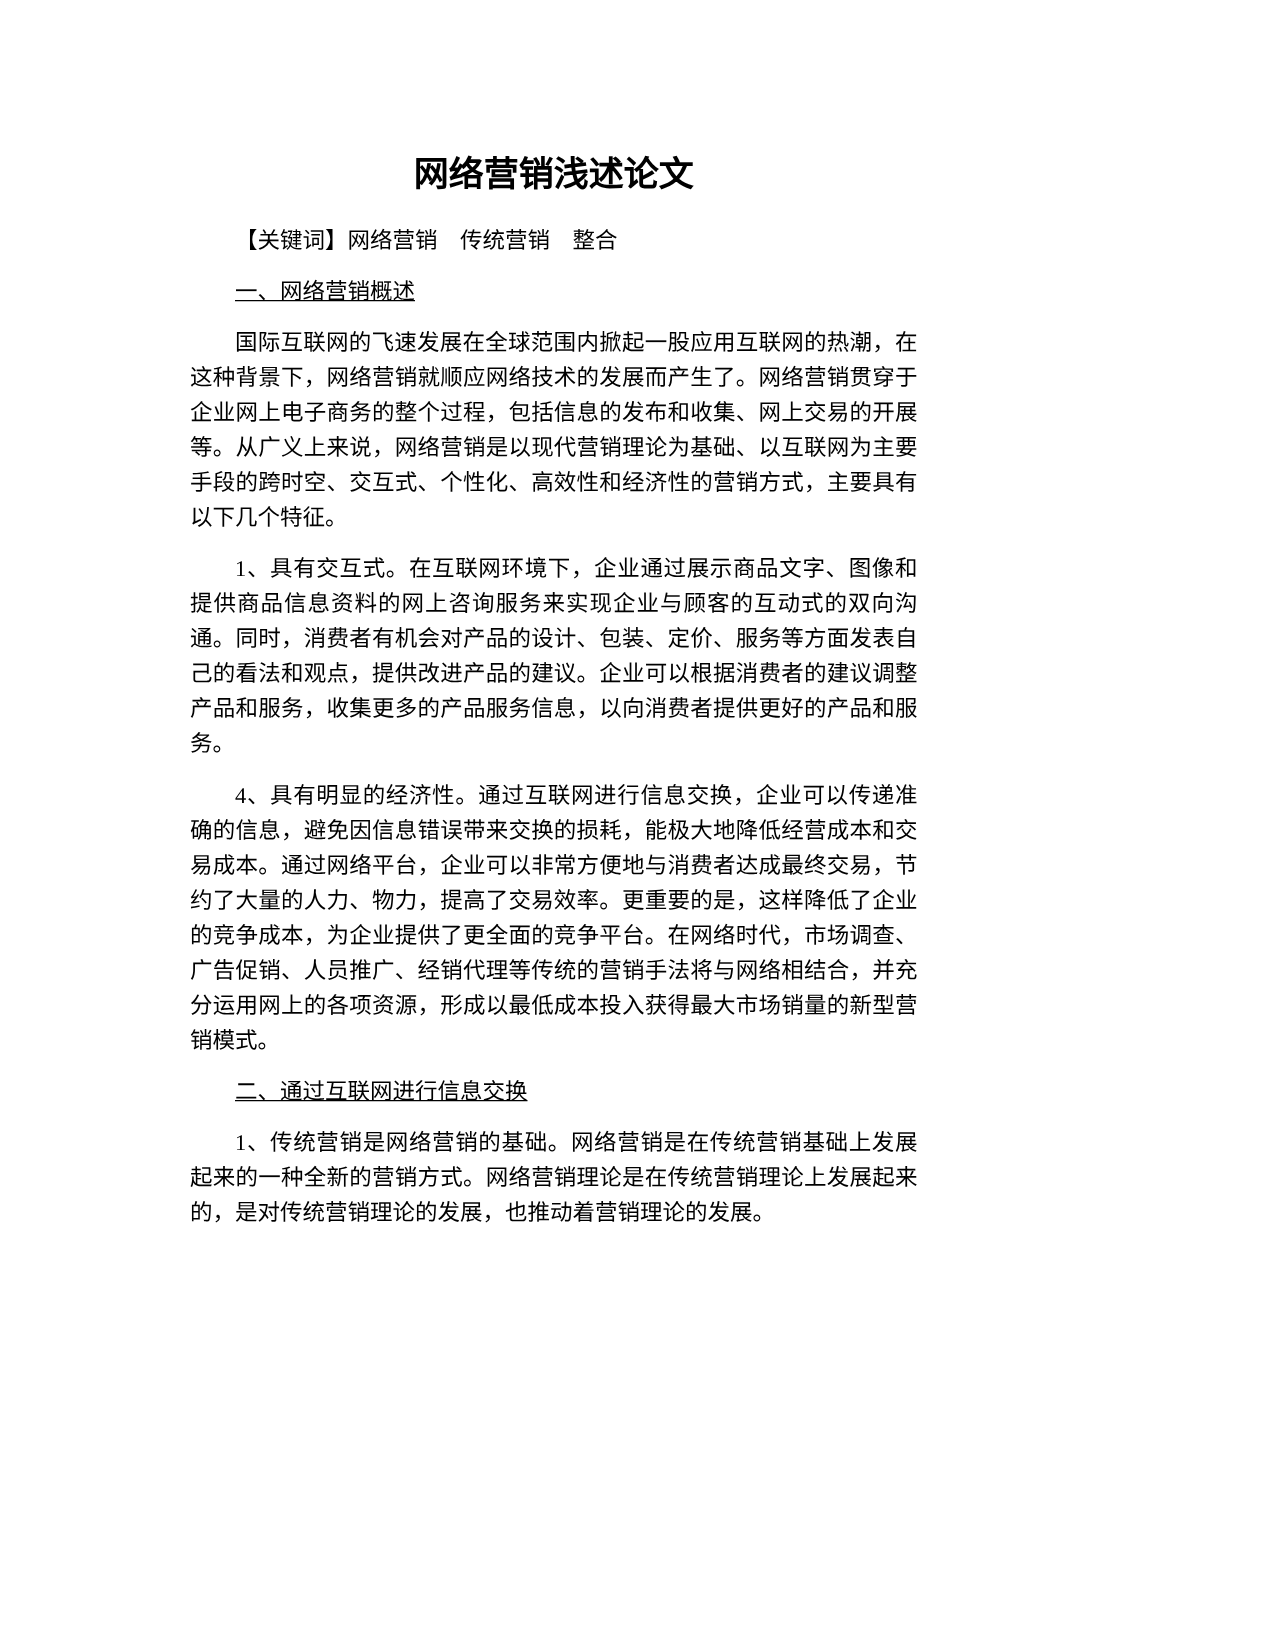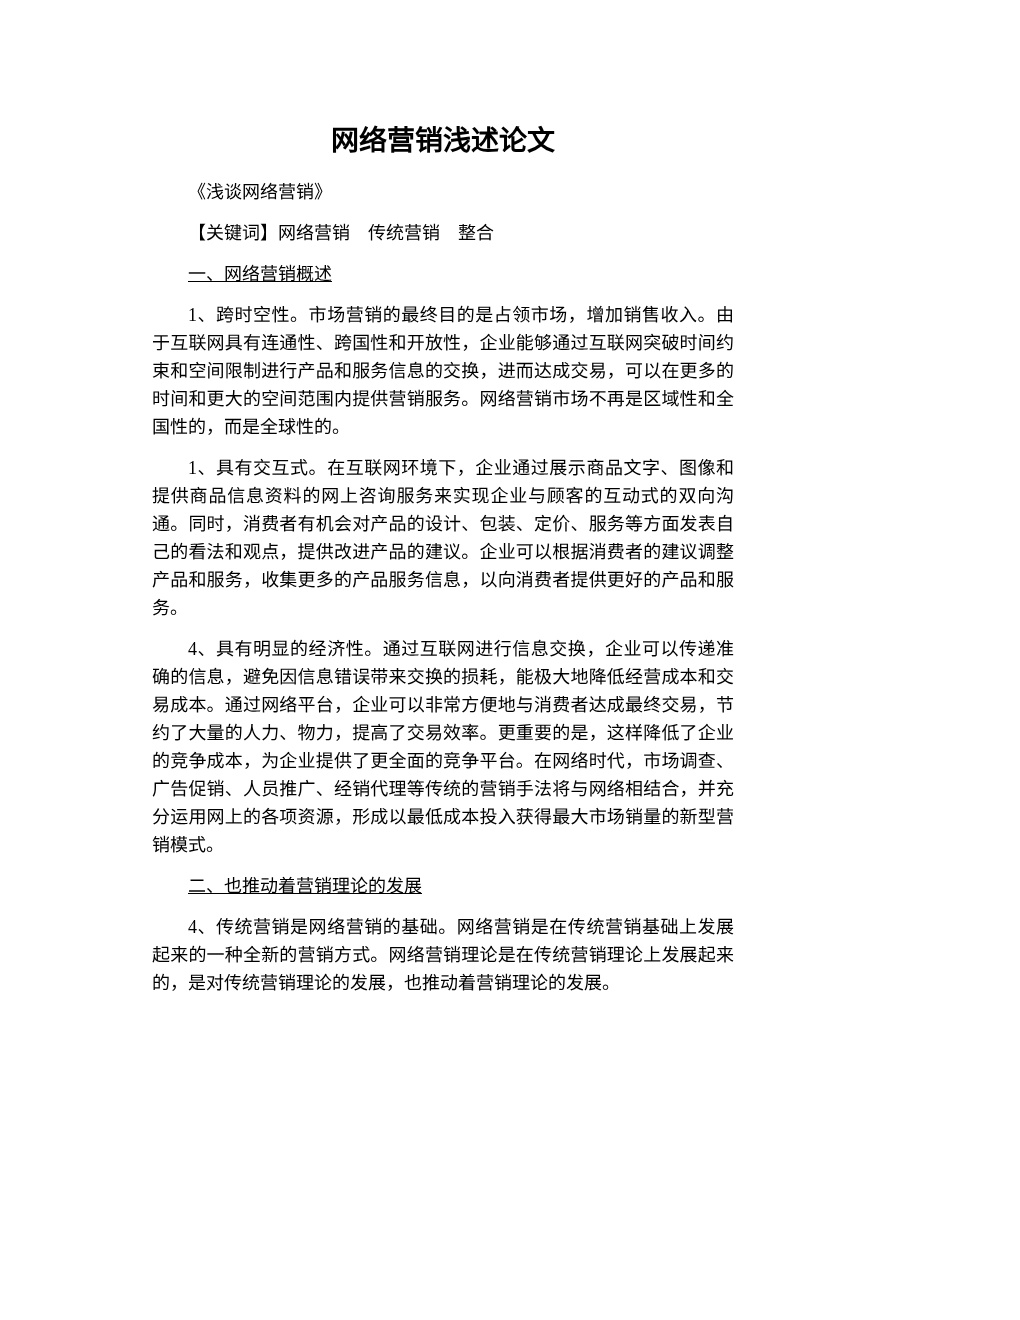--- a/index.html
+++ b/index.html
@@ -41,31 +41,30 @@
     text-decoration: underline;
   }
 </style>
 </head>
 <body>
 
 <div class="page">
 
   <h1 class="doc-title">网络营销浅述论文</h1>
 
-  <p class="para">《浅谈网络营销》</p>
 
 
   <p class="para">【关键词】网络营销　传统营销　整合</p>
 
   <p class="para heading">一、网络营销概述</p>
 
+  <p class="para">国际互联网的飞速发展在全球范围内掀起一股应用互联网的热潮，在这种背景下，网络营销就顺应网络技术的发展而产生了。网络营销贯穿于企业网上电子商务的整个过程，包括信息的发布和收集、网上交易的开展等。从广义上来说，网络营销是以现代营销理论为基础、以互联网为主要手段的跨时空、交互式、个性化、高效性和经济性的营销方式，主要具有以下几个特征。</p>
 
-  <p class="para">1、跨时空性。市场营销的最终目的是占领市场，增加销售收入。由于互联网具有连通性、跨国性和开放性，企业能够通过互联网突破时间约束和空间限制进行产品和服务信息的交换，进而达成交易，可以在更多的时间和更大的空间范围内提供营销服务。网络营销市场不再是区域性和全国性的，而是全球性的。</p>
 
   <p class="para">1、具有交互式。在互联网环境下，企业通过展示商品文字、图像和提供商品信息资料的网上咨询服务来实现企业与顾客的互动式的双向沟通。同时，消费者有机会对产品的设计、包装、定价、服务等方面发表自己的看法和观点，提供改进产品的建议。企业可以根据消费者的建议调整产品和服务，收集更多的产品服务信息，以向消费者提供更好的产品和服务。</p>
 
   <p class="para">4、具有明显的经济性。通过互联网进行信息交换，企业可以传递准确的信息，避免因信息错误带来交换的损耗，能极大地降低经营成本和交易成本。通过网络平台，企业可以非常方便地与消费者达成最终交易，节约了大量的人力、物力，提高了交易效率。更重要的是，这样降低了企业的竞争成本，为企业提供了更全面的竞争平台。在网络时代，市场调查、广告促销、人员推广、经销代理等传统的营销手法将与网络相结合，并充分运用网上的各项资源，形成以最低成本投入获得最大市场销量的新型营销模式。</p>
 
-  <p class="para heading">二、也推动着营销理论的发展</p>
+  <p class="para heading">二、通过互联网进行信息交换</p>
 
-  <p class="para">4、传统营销是网络营销的基础。网络营销是在传统营销基础上发展起来的一种全新的营销方式。网络营销理论是在传统营销理论上发展起来的，是对传统营销理论的发展，也推动着营销理论的发展。</p>
+  <p class="para">1、传统营销是网络营销的基础。网络营销是在传统营销基础上发展起来的一种全新的营销方式。网络营销理论是在传统营销理论上发展起来的，是对传统营销理论的发展，也推动着营销理论的发展。</p>
 
 </div>
 
 </body></html>

